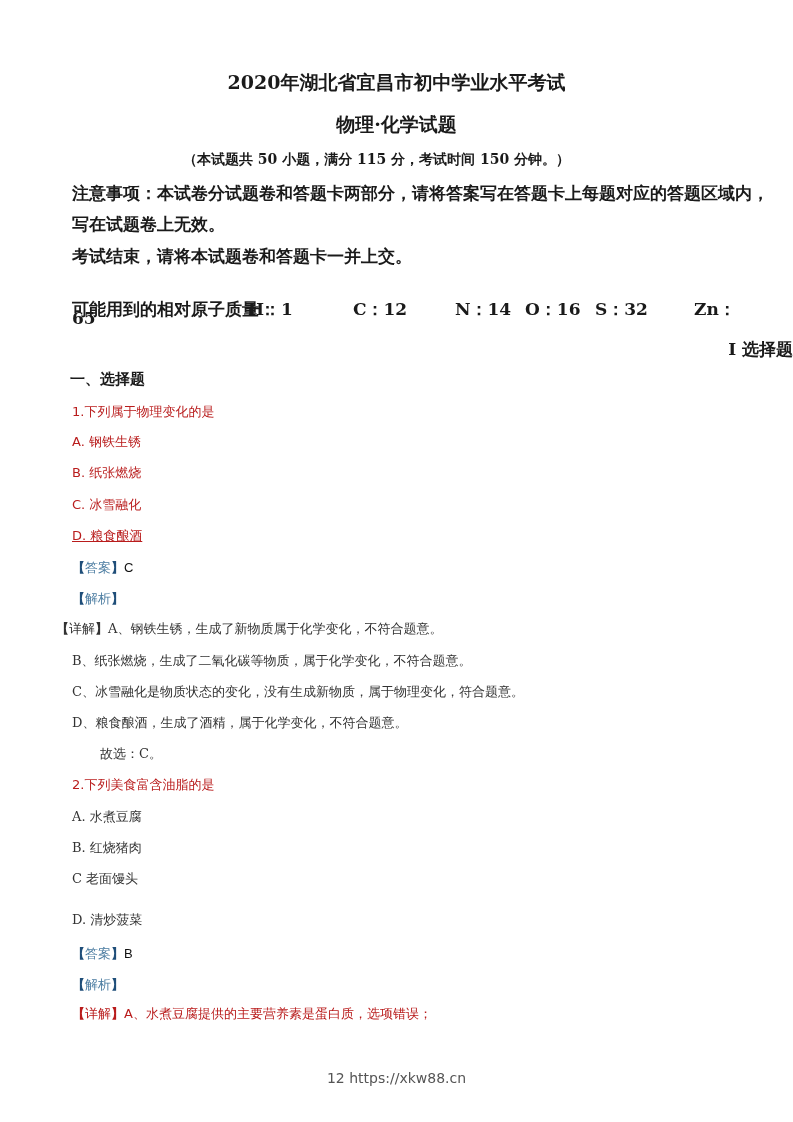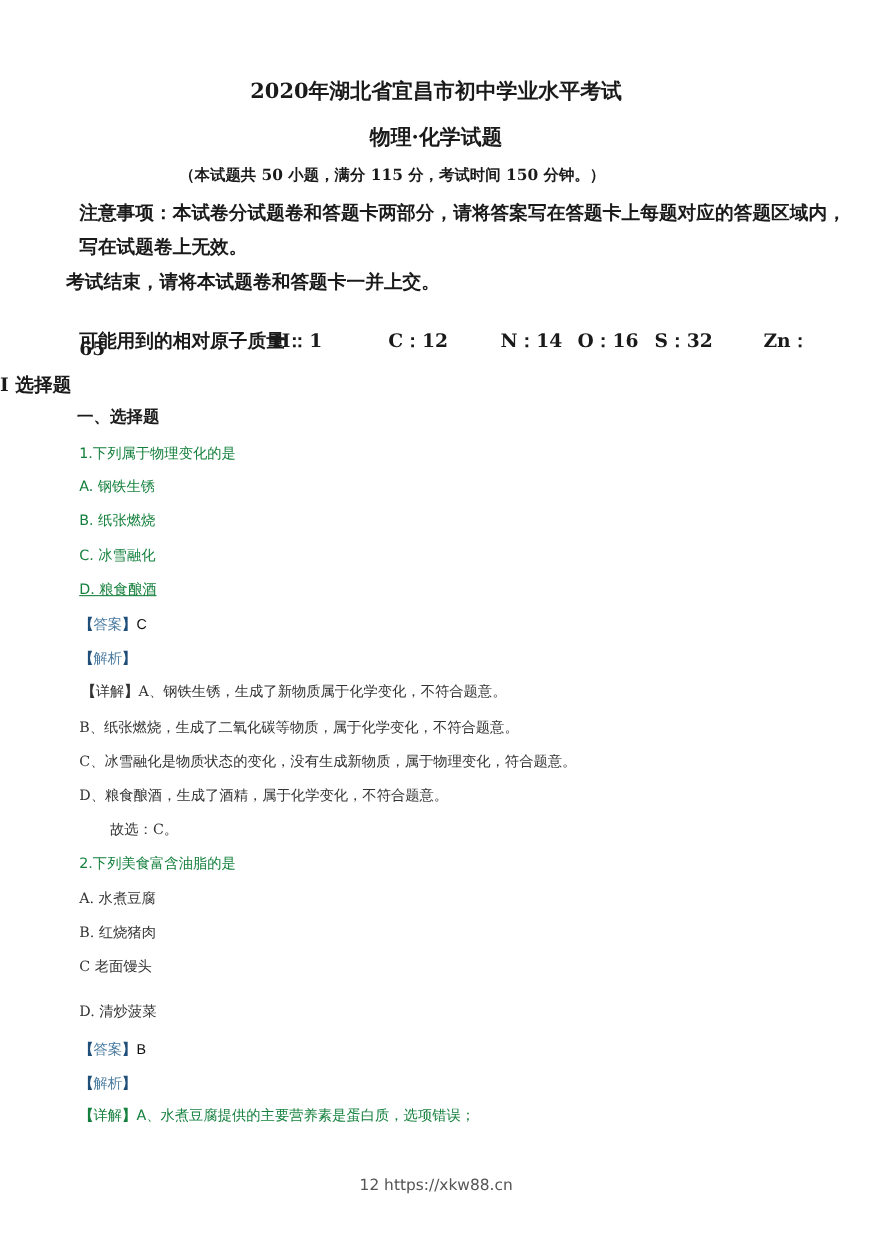--- a/index.html
+++ b/index.html
@@ -1,68 +1,68 @@
 <!DOCTYPE html>
 <html><head>
 <meta charset="utf-8">
 <style>
   html, body { margin:0; padding:0; background:#ffffff; }
   body { width:793px; height:1122px; position:relative; overflow:hidden; color:#1a1a1a;
          font-family:"DejaVu Serif","Liberation Serif",serif; }
   .abs { position:absolute; white-space:nowrap; }
   .title { font-weight:bold; font-size:19px; left:0; width:793px; text-align:center; }
   .bold { font-weight:bold; font-size:17px; }
-  .norm { font-size:13px; font-family:"DejaVu Sans","Liberation Sans",sans-serif; color:#15803d; }
+  .norm { font-size:13px; font-family:"DejaVu Sans","Liberation Sans",sans-serif; color:#b91c1c; }
   .serif { font-size:13px; font-family:"DejaVu Serif","Liberation Serif",serif; color:#333; }
   .bracket { color:#4a7ba0; font-family:"DejaVu Sans","Liberation Sans",sans-serif; font-size:13px; }
   .brk-b { color:#1f4e79; font-weight:bold; }
   .ans { color:#111; font-family:"Liberation Sans",sans-serif; font-size:13px; }
   .footer { left:0; width:793px; text-align:center; font-family:"DejaVu Sans","Liberation Sans",sans-serif;
             font-size:14px; color:#555; }
   .mass span { position:absolute; }
 </style>
 </head>
 <body>
 
 <div class="abs title" style="top:70px;">2020年湖北省宜昌市初中学业水平考试</div>
 <div class="abs title" style="top:112px;">物理·化学试题</div>
-<div class="abs" style="top:151px; left:0; width:713px; text-align:center; font-weight:bold; font-size:14px;">（本试题共 50 小题，满分 115 分，考试时间 150 分钟。）</div>
+<div class="abs" style="top:151px; left:0; width:713px; text-align:center; font-weight:bold; font-size:14px;padding-left:20px;">（本试题共 50 小题，满分 115 分，考试时间 150 分钟。）</div>
 
 <div class="abs bold" style="top:182px; left:72px;">注意事项：本试卷分试题卷和答题卡两部分，请将答案写在答题卡上每题对应的答题区域内，</div>
 <div class="abs bold" style="top:213px; left:72px;">写在试题卷上无效。</div>
-<div class="abs bold" style="top:245px; left:60px;font-family:Liberation Mono, monospace;">考试结束，请将本试题卷和答题卡一并上交。</div>
+<div class="abs bold" style="top:245px; left:72px;font-family:Liberation Mono, monospace;">考试结束，请将本试题卷和答题卡一并上交。</div>
 
 <div class="abs bold mass" style="top:276px; left:72px; width:660px; height:20px;margin-top:22px;">
   <span style="left:0;">可能用到的相对原子质量：</span>
   <span style="left:176px;">H：1</span>
   <span style="left:281px;">C：12</span>
   <span style="left:383px;">N：14</span>
   <span style="left:453px;">O：16</span>
   <span style="left:523px;">S：32</span>
   <span style="left:622px;">Zn：</span>
 </div>
 <div class="abs bold" style="top:308px; left:72px;">65</div>
 
-<div class="abs bold" style="top:338px; left:0; width:793px; text-align:left;">I 选择题</div>
+<div class="abs bold" style="top:338px; left:0; width:793px; text-align:right;">I 选择题</div>
 <div class="abs bold" style="top:370px; left:70px; font-size:15px;">一、选择题</div>
 
 <div class="abs norm" style="top:403px; left:72px;">1.下列属于物理变化的是</div>
 <div class="abs norm" style="top:433px; left:72px;">A.  钢铁生锈</div>
 <div class="abs norm" style="top:464px; left:72px;">B.  纸张燃烧</div>
 <div class="abs norm" style="top:496px; left:72px;">C.  冰雪融化</div>
 <div class="abs norm" style="top:527px; left:72px;text-decoration:underline;">D.  粮食酿酒</div>
 
 <div class="abs" style="top:557px; left:72px;">
   <span class="bracket"><span class="brk-b">【</span><span>答案</span><span class="brk-b">】</span></span><span class="ans">C</span>
 </div>
 <div class="abs" style="top:588px; left:72px;">
   <span class="bracket"><span class="brk-b">【</span><span>解析</span><span class="brk-b">】</span></span>
 </div>
 
-<div class="abs serif" style="top:620px; left:74px;">
+<div class="abs serif" style="top:620px; left:56px;">
   <span><b>【</b><span>详解</span><b>】</b></span><span>A、钢铁生锈，生成了新物质属于化学变化，不符合题意。</span>
 </div>
 <div class="abs serif" style="top:652px; left:72px;">B、纸张燃烧，生成了二氧化碳等物质，属于化学变化，不符合题意。</div>
 <div class="abs serif" style="top:683px; left:72px;">C、冰雪融化是物质状态的变化，没有生成新物质，属于物理变化，符合题意。</div>
 <div class="abs serif" style="top:714px; left:72px;">D、粮食酿酒，生成了酒精，属于化学变化，不符合题意。</div>
 <div class="abs serif" style="top:745px; left:72px;margin-left:28px;">故选：C。</div>
 
 <div class="abs norm" style="top:776px; left:72px;">2.下列美食富含油脂的是</div>
 <div class="abs serif" style="top:808px; left:72px;">A.  水煮豆腐</div>
 <div class="abs serif" style="top:839px; left:72px;">B.  红烧猪肉</div>

